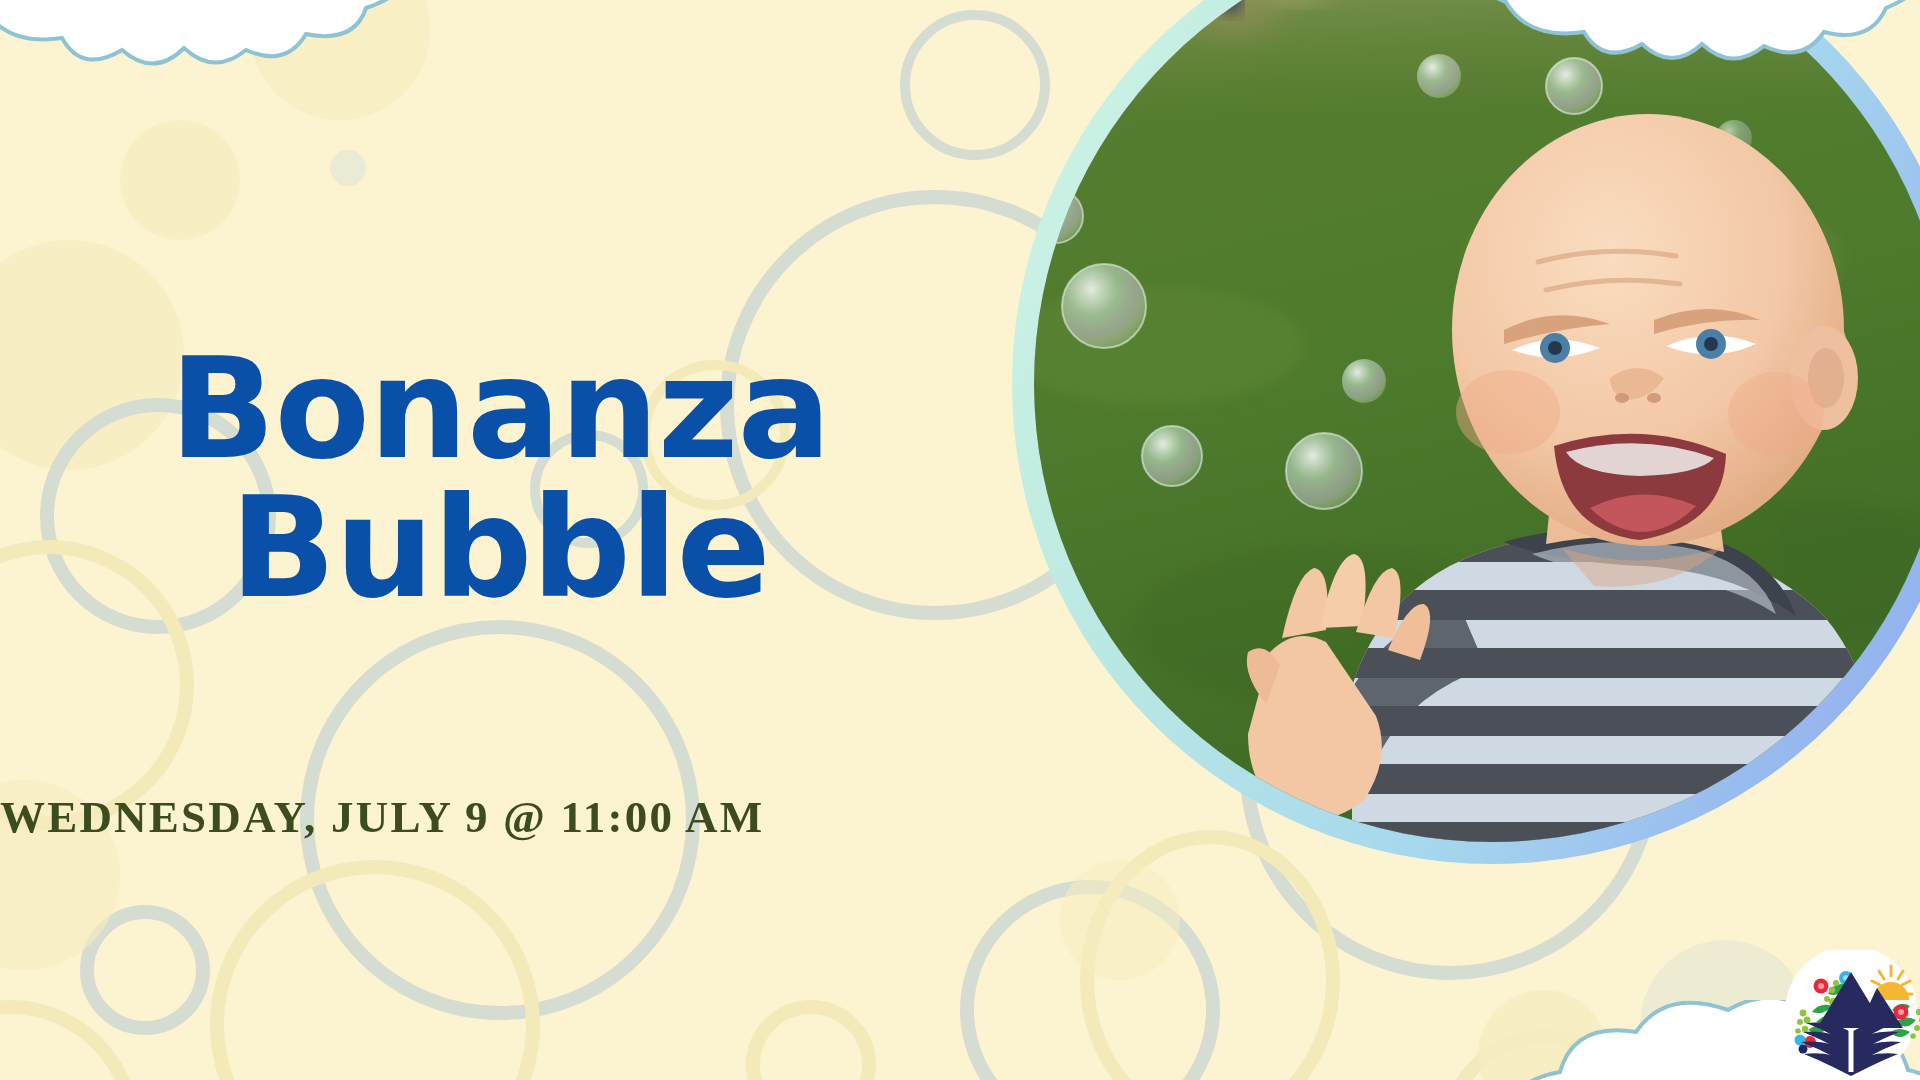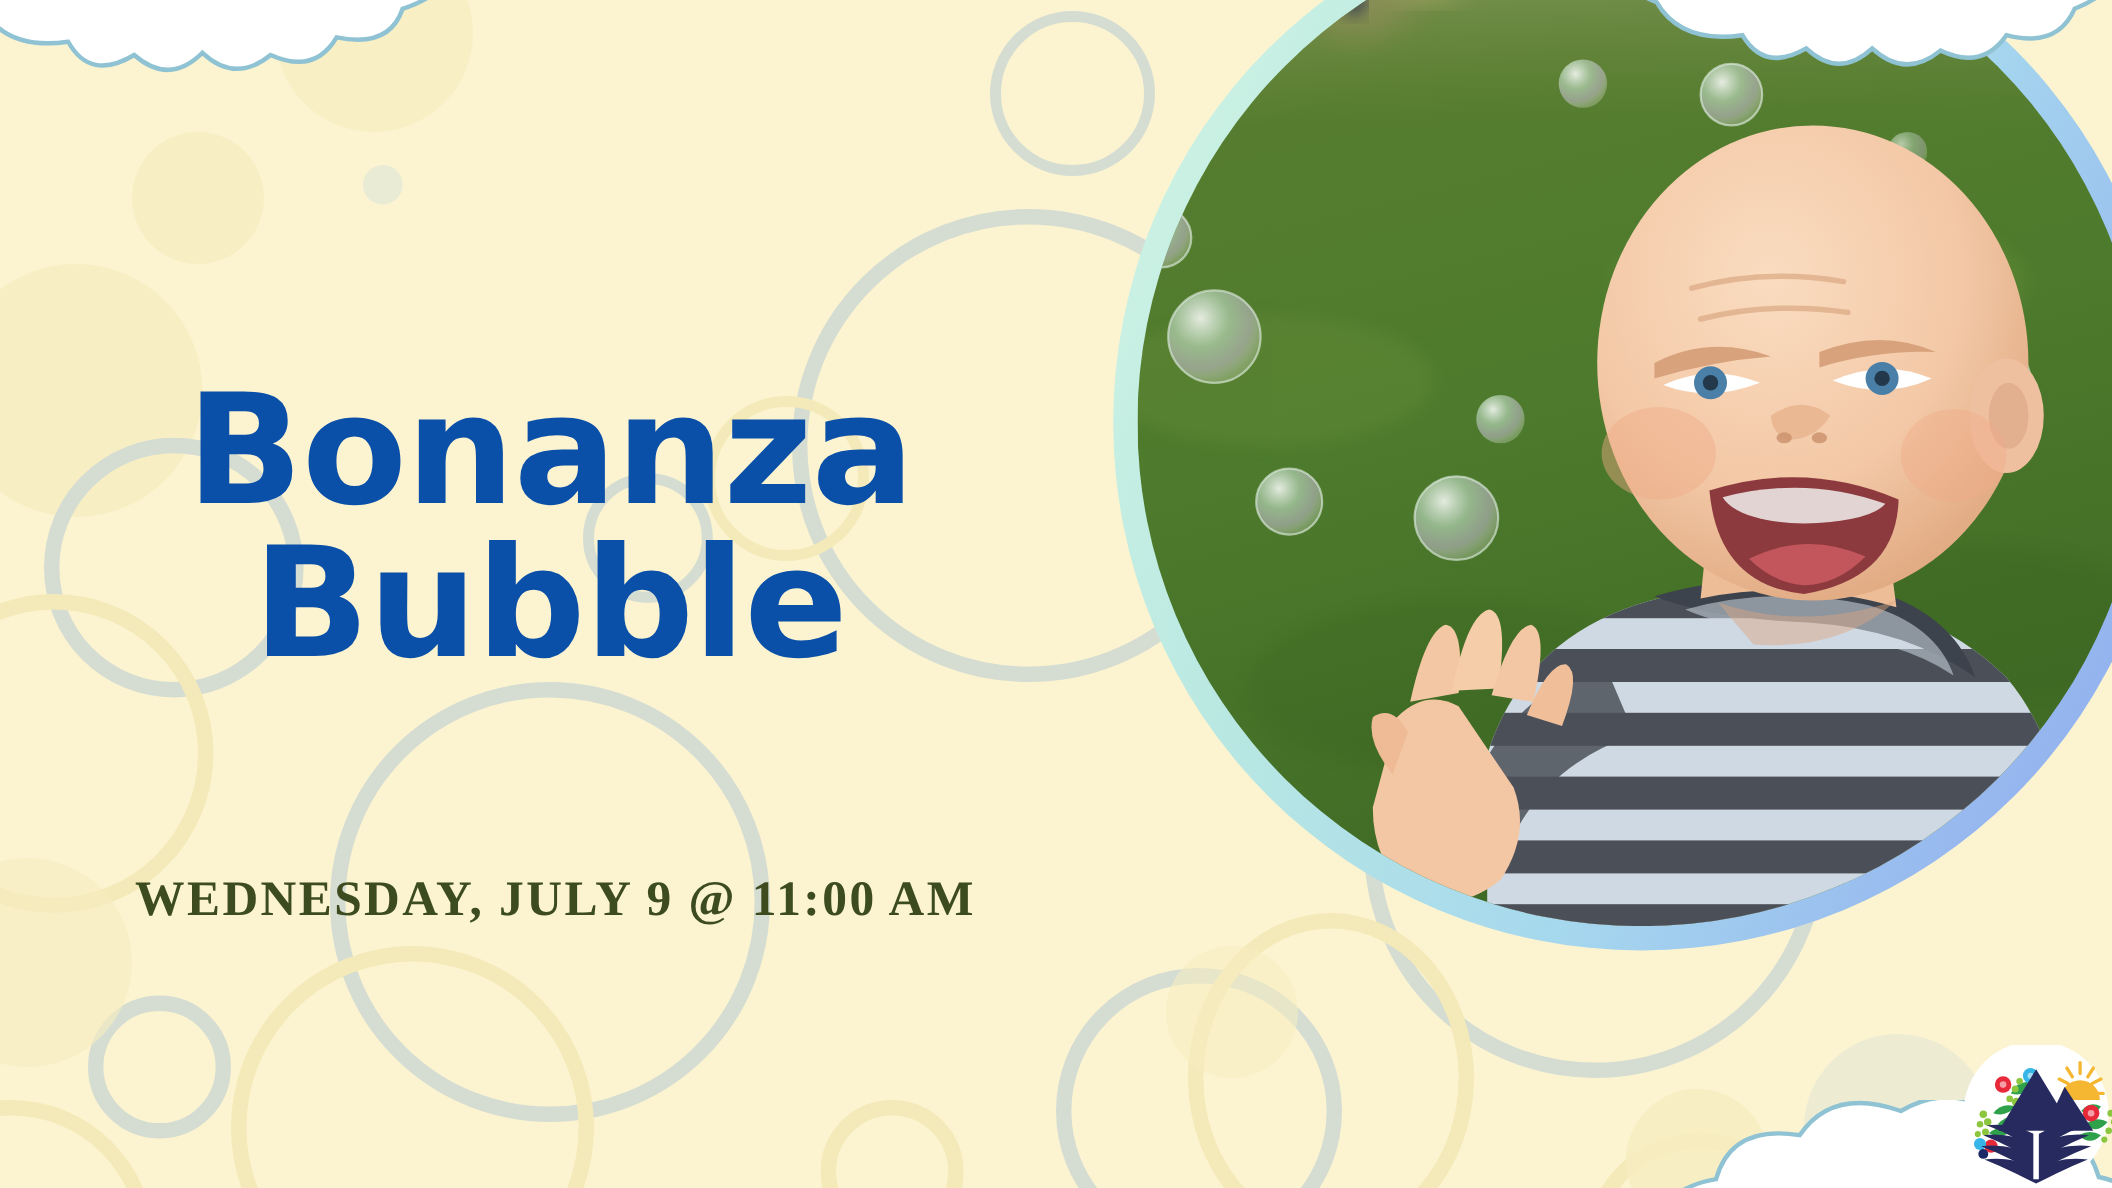--- a/index.html
+++ b/index.html
@@ -85,21 +85,20 @@
     margin: 0;
     padding: 0;
   }
   .title-line.second { margin-top: 20px; }
 
   .detail-block {
     position: absolute;
     left: 0;
     top: 790px;
     width: 1010px;
-    text-align: center;
   }
   .detail-line {
     font-family: "Liberation Serif", "DejaVu Serif", serif;
     font-weight: bold;
     font-size: 45px;
     line-height: 1.24;
     letter-spacing: 2.2px;
     color: #3d4c1f;
     margin: 0;
   }

